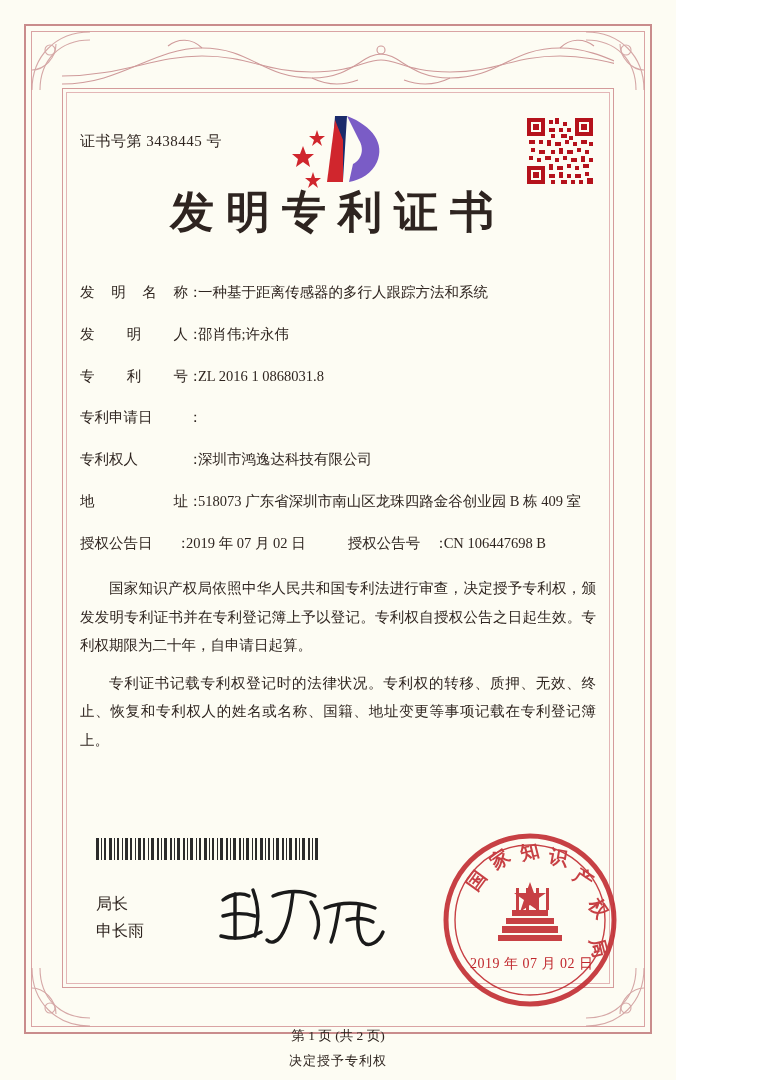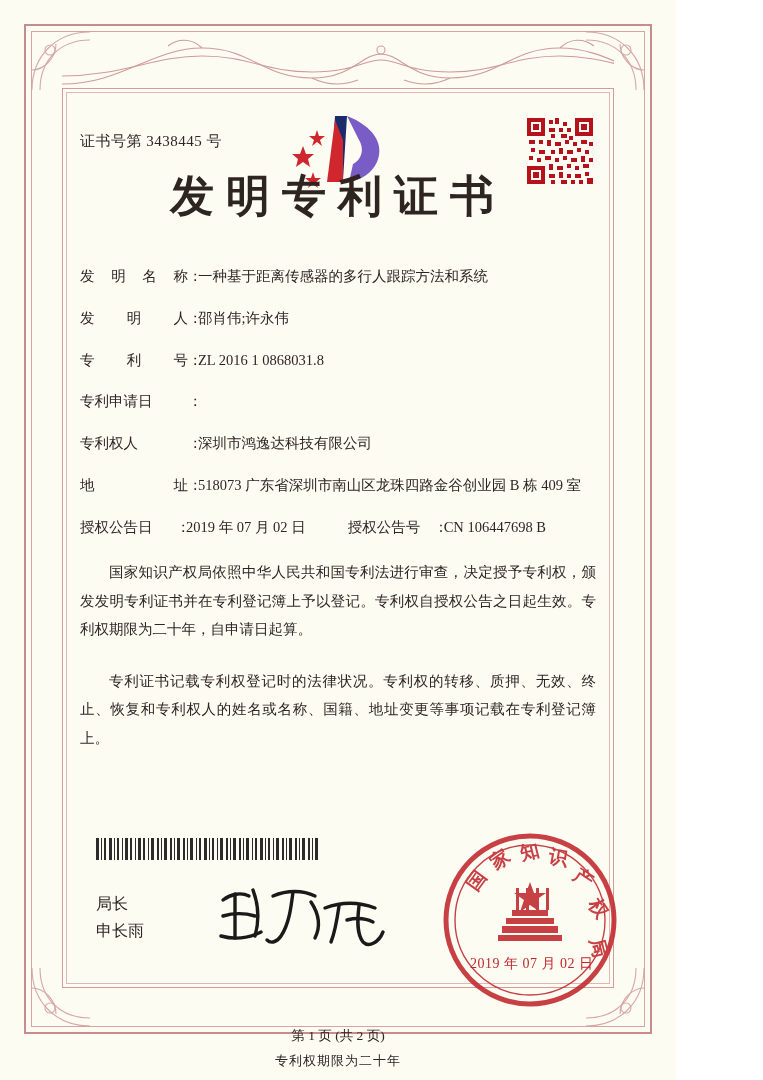--- a/index.html
+++ b/index.html
@@ -97,21 +97,21 @@
     width: 66px;
     height: 66px;
   }
 
   .title {
     text-align: center;
     font-size: 44px;
     font-weight: bold;
     letter-spacing: 12px;
     color: #2e2420;
-    margin-top: 16px;
+    margin-top: 32px;
     font-family: "DejaVu Sans", sans-serif;
   }
 
   .fields {
     margin-top: 40px;
     font-size: 14.5px;
     color: #2f2520;
   }
   .row {
     display: flex;
@@ -150,21 +150,21 @@
   }
 
   .para {
     font-size: 14.5px;
     line-height: 1.95;
     text-align: justify;
     text-indent: 2em;
     margin-top: 6px;
     color: #2f2520;
   }
-  .para.second { margin-top: 24px; }
+  .para.second { margin-top: 10px; }
 
   .barcode {
     position: absolute;
     left: 96px;
     top: 838px;
     width: 225px;
     height: 22px;
   }
 
   .sign-block {
@@ -557,15 +557,15 @@
           <text transform="translate(148,74) rotate(56)">权</text>
           <text transform="translate(150,110) rotate(76)">局</text>
         </g>
       </g>
     </svg>
   </div>
 
   <div class="seal-date">2019 年 07 月 02 日</div>
 
   <div class="page-no">第 1 页 (共 2 页)</div>
-  <div class="footnote">专利权期限为二十年</div>
+  <div class="footnote">决定授予专利权</div>
 
 </div>
 
 </body></html>

